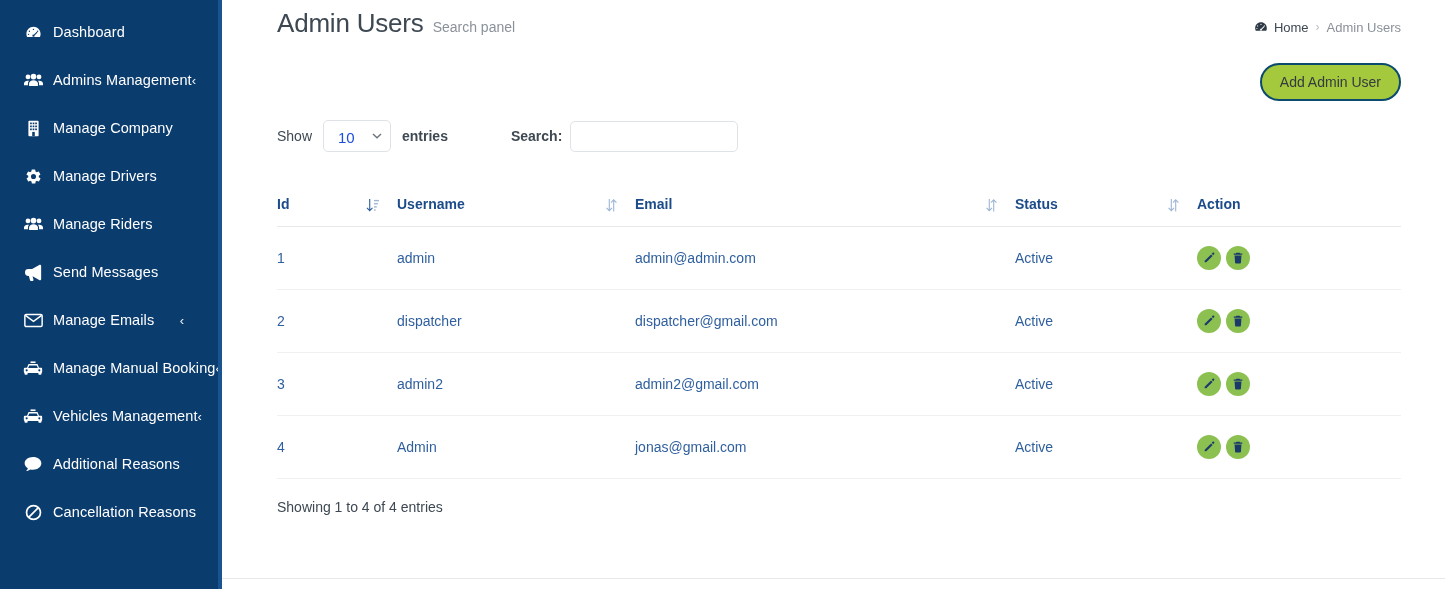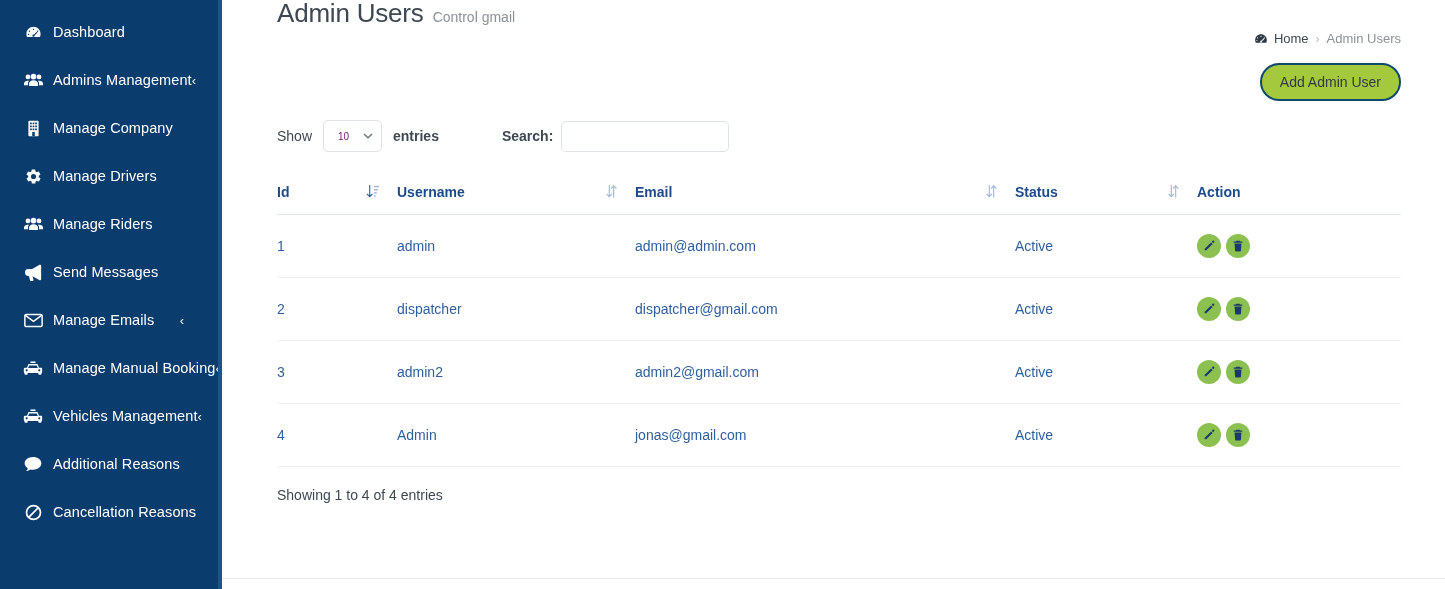--- a/index.html
+++ b/index.html
@@ -63,21 +63,21 @@
   .main {
     flex: 1 1 auto;
     height: 589px;
     background: #ffffff;
     position: relative;
     overflow: hidden;
   }
 
   .content-header {
     display: flex;
-    align-items: flex-end;
+    align-items: center;
     justify-content: space-between;
     padding: 0 44px 0 55px;
     height: 46px;
   }
   .page-title-wrap { display: flex; align-items: baseline; padding-top: 0px; }
   .page-title {
     font-size: 26px;
     color: #3d4852;
     font-weight: 400;
     letter-spacing: -0.2px;
@@ -143,22 +143,22 @@
     font-size: 14px;
     color: #3d4852;
   }
   .show-entries .lbl { margin-right: 11px; }
   .entries-select {
     -webkit-appearance: none;
     appearance: none;
     border: 1px solid #dfe3e7;
     border-radius: 5px;
     background: #ffffff;
-    font-size: 10px;
-    color: #701a75;
+    font-size: 15px;
+    color: #1d4ed8;
     padding: 8px 26px 8px 14px;
     font-family: "Liberation Sans", sans-serif;
     cursor: pointer;
     height: 32px;
   }
   .select-wrap { position: relative; display: inline-flex; }
   .select-chev {
     position: absolute;
     right: 9px; top: 50%;
     transform: translateY(-50%);
@@ -199,23 +199,24 @@
     text-align: left;
     font-size: 14px;
     color: #1b4b8a;
     font-weight: bold;
     padding: 8px 0 14px 0;
     border-bottom: 1px solid #e6e9ec;
     position: relative;
   }
   table.data-table th .th-inner {
     display: flex;
-    align-items: flex-start;
+    align-items: flex-end;
     justify-content: space-between;
     padding-right: 18px;
+    margin-top: 12px;
   }
   .sort-icon { display: inline-flex; flex: 0 0 auto; }
   table.data-table td {
     font-size: 14px;
     color: #2f5f9e;
     padding: 19px 0;
     border-bottom: 1px solid #eef0f2;
     vertical-align: middle;
   }
   .col-id { width: 120px; }
@@ -415,21 +416,21 @@
 
     </ul>
     <div class="sidebar-scroll-track"></div>
   </nav>
 
   <section class="main">
 
     <div class="content-header">
       <div class="page-title-wrap">
         <h1 class="page-title">Admin Users</h1>
-        <span class="page-subtitle">Control gmail</span>
+        <span class="page-subtitle">Search panel</span>
       </div>
 
       <div class="breadcrumb">
         <span class="bc-icon">
           <svg width="14" height="14" viewBox="0 0 24 24" fill="#2e3a45">
               <path d="M12 4C6.5 4 2 8.5 2 14c0 1.6.4 3.1 1 4.4h18c.6-1.3 1-2.8 1-4.4 0-5.5-4.5-10-10-10zm0 2.6c.5 0 1 .4 1 1s-.5 1-1 1-1-.4-1-1 .5-1 1-1zM6.2 9.2c.5 0 1 .4 1 1s-.5 1-1 1-1-.4-1-1 .4-1 1-1zm11.6 0c.5 0 1 .4 1 1s-.5 1-1 1-1-.4-1-1 .4-1 1-1zM16.6 10.8l1.1 1.1-4.2 4.2a1.6 1.6 0 1 1-1.1-1.1l4.2-4.2zM5 13.6c.5 0 1 .4 1 1s-.5 1-1 1-1-.5-1-1 .5-1 1-1z"></path>
             </svg>
         </span>
         <span class="bc-home">Home</span>
         <span class="bc-sep">›</span>

